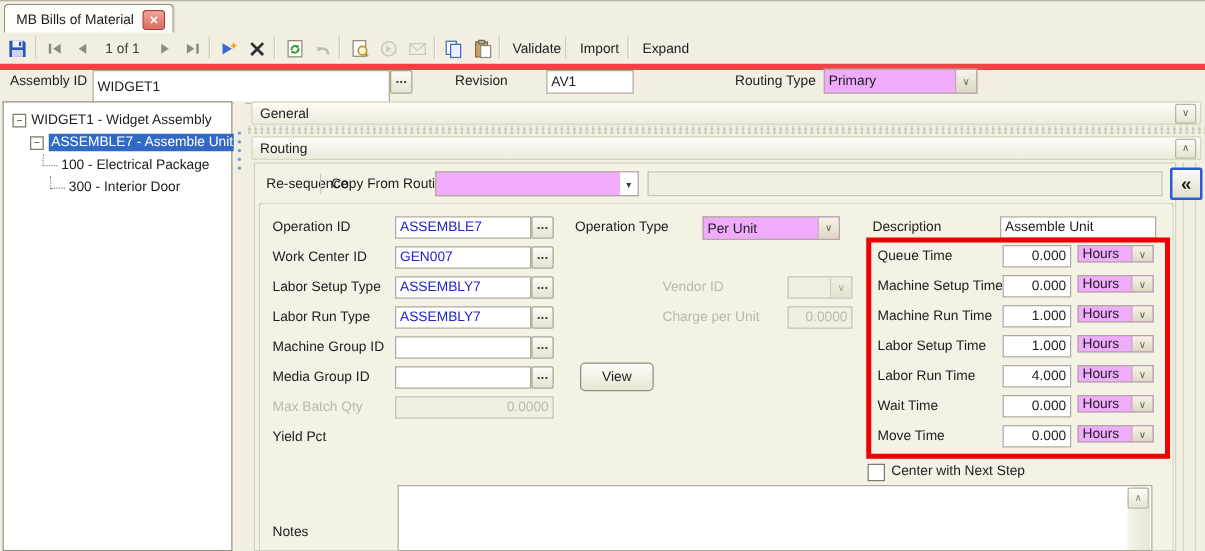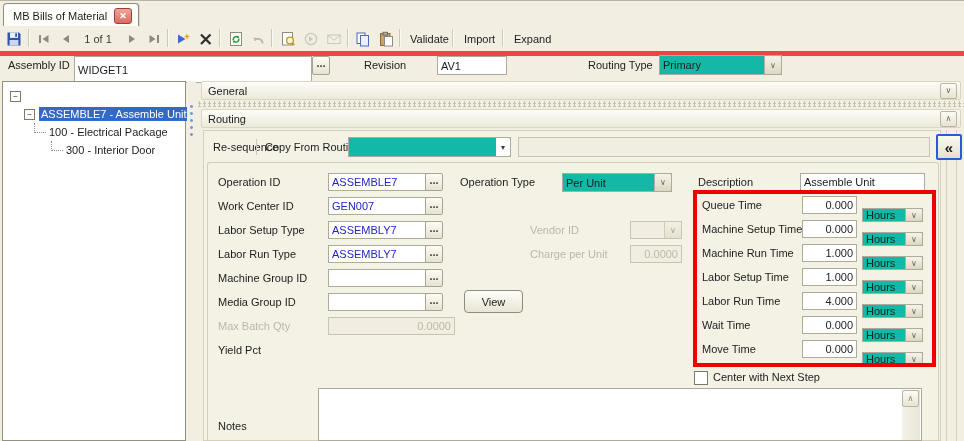--- a/index.html
+++ b/index.html
@@ -20,21 +20,21 @@
   .recpos{position:absolute;top:2px;height:21px;display:flex;align-items:center;justify-content:center;color:#3c3c34;}
   .dim{opacity:.45;}
   
   .hlabel{position:absolute;color:#1c1c1c;}
   .field{background:#fff;border:1px solid #aeab9b;display:flex;align-items:center;padding:0 3px;box-sizing:border-box;}
   .field.num{justify-content:flex-end;}
   .field.blue{color:#2323cc;}
   .field.dis{background:#f1eee1;border-color:#c9c5b4;color:#bcb8a9;}
   .lkbtn{background:linear-gradient(#fdfcf6,#e7e3d2);border:1px solid #a7a48f;border-radius:2px;display:flex;align-items:center;
          justify-content:center;box-sizing:border-box;color:#43422f;font-weight:bold;letter-spacing:0;line-height:4px;padding-bottom:5px;cursor:pointer;}
-  .combo{background:#14b8a6;border:1px solid #aeab9b;display:flex;align-items:center;box-sizing:border-box;}
+  .combo{background:#f0abfc;border:1px solid #aeab9b;display:flex;align-items:center;box-sizing:border-box;}
   .combo .cval{flex:1;padding:0 3px;overflow:hidden;white-space:nowrap;}
   .cbtn{width:16px;align-self:stretch;background:linear-gradient(#f6f3e7,#ddd8c3);border-left:1px solid #b3af9e;border-radius:0 1px 1px 0;
         display:flex;align-items:center;justify-content:center;font-size:8px;color:#6b6852;cursor:pointer;}
   .combo.dis{background:#f1eee1;border-color:#c9c5b4;color:#bcb8a9;}
   .combo.dis .cbtn{opacity:.55;}
   
   .tree{position:absolute;left:2px;top:81px;width:184px;height:360px;background:#fff;border:1px solid #93917f;box-sizing:border-box;padding-top:5px;}
   .trow2{height:18px;display:flex;align-items:center;white-space:nowrap;}
   .expbox{width:9px;height:9px;border:1px solid #7c7a66;background:#fff;display:inline-flex;align-items:center;justify-content:center;
           font-size:8px;line-height:7px;color:#2c2c2c;margin-right:4px;flex:none;}
@@ -59,27 +59,27 @@
   .rtbsep{position:absolute;top:139px;width:1px;height:16px;background:#cdc9b8;}
   .collapsebtn{position:absolute;left:936px;top:134px;width:26px;height:26px;background:linear-gradient(#fbfaf2,#e4e0cd);
           border:2px solid #2a5bd7;border-radius:2px;display:flex;align-items:center;justify-content:center;
           font-size:15px;font-weight:bold;color:#1c1c1c;cursor:pointer;box-sizing:border-box;}
   .groupbox{position:absolute;left:207px;top:162px;width:730px;height:279px;border:1px solid #d2ceba;border-radius:3px 3px 0 0;border-bottom:none;}
   
   .flabel{position:absolute;white-space:nowrap;}
   .dislabel{color:#bcb8a9;}
   .lrow{position:absolute;left:218px;width:226px;height:19px;}
   .lrow .flabel{left:0;top:3px;}
-  .lrow .field{position:absolute;left:98px;top:0;width:109px;height:18px;margin-left:12px;}
+  .lrow .field{position:absolute;left:98px;top:0;width:109px;height:18px;}
   .lrow .field.wide{width:127px;}
   .lrow .lkbtn{position:absolute;left:207px;top:0;width:18px;height:18px;}
   .trow{position:absolute;left:702px;width:222px;height:18px;}
   .trow .flabel{left:0;top:3px;}
   .trow .field{position:absolute;left:100px;top:0;width:55px;height:18px;}
-  .trow .combo{position:absolute;left:160px;top:12px;width:61px;height:14px;}
+  .trow .combo{position:absolute;left:160px;top:0;width:61px;height:14px;}
   .redbox{position:absolute;left:693px;top:190px;width:243px;height:177px;border:4px solid #ee0000;box-sizing:border-box;pointer-events:none;}
   .viewbtn{position:absolute;left:464px;top:290px;width:57px;height:21px;background:linear-gradient(#fefdf8,#e9e5d4);
            border:1px solid #8f8d7b;border-radius:4px;display:flex;align-items:center;justify-content:center;cursor:pointer;}
   .checkbox{position:absolute;left:694px;top:371px;width:12px;height:12px;background:#fff;border:1px solid #7c7a6a;cursor:pointer;}
   .notes{position:absolute;left:318px;top:388px;width:604px;height:53px;background:#fff;border:1px solid #aeab9b;box-sizing:border-box;}
   .sbar{position:absolute;right:1px;top:1px;width:18px;bottom:0;background:linear-gradient(90deg,#f4f2ea,#e8e5d8);}
   .sbtn{position:absolute;left:0;top:0;width:17px;height:17px;background:linear-gradient(#fdfcf6,#e7e3d2);
         border:1px solid #b9b5a0;border-radius:2px;display:flex;align-items:center;justify-content:center;font-size:8px;color:#8a8772;box-sizing:border-box;}
   svg{display:block;}
 </style>
@@ -205,30 +205,31 @@
   <span class="field abs" style="left:437px;top:56px;width:70px;height:19px">AV1</span>
   <span class="hlabel" style="left:588px;top:59px">Routing Type</span>
   <span class="combo abs" style="left:659px;top:55px;width:123px;height:20px">
     <span class="cval">Primary</span>
     <span class="cbtn">∨</span>
   </span>
 
   <div class="tree">
     <div class="trow2" style="padding-left:7px">
       <span class="expbox">−</span>
+      <span>WIDGET1 - Widget Assembly</span>
     </div>
     <div class="trow2" style="padding-left:21px">
       <span class="expbox">−</span>
       <span class="sel">ASSEMBLE7 - Assemble Unit</span>
     </div>
     <div class="trow2" style="padding-left:31px">
       <span class="elbow"></span>
       <span>100 - Electrical Package</span>
     </div>
-    <div class="trow2" style="padding-left:48px">
+    <div class="trow2" style="padding-left:37px">
       <span class="elbow"></span>
       <span>300 - Interior Door</span>
     </div>
   </div>
   <div class="vsplit">
       <span class="grip"></span>
     </div>
 
   <div class="secbar" style="top:81px">
     <span>General</span>

